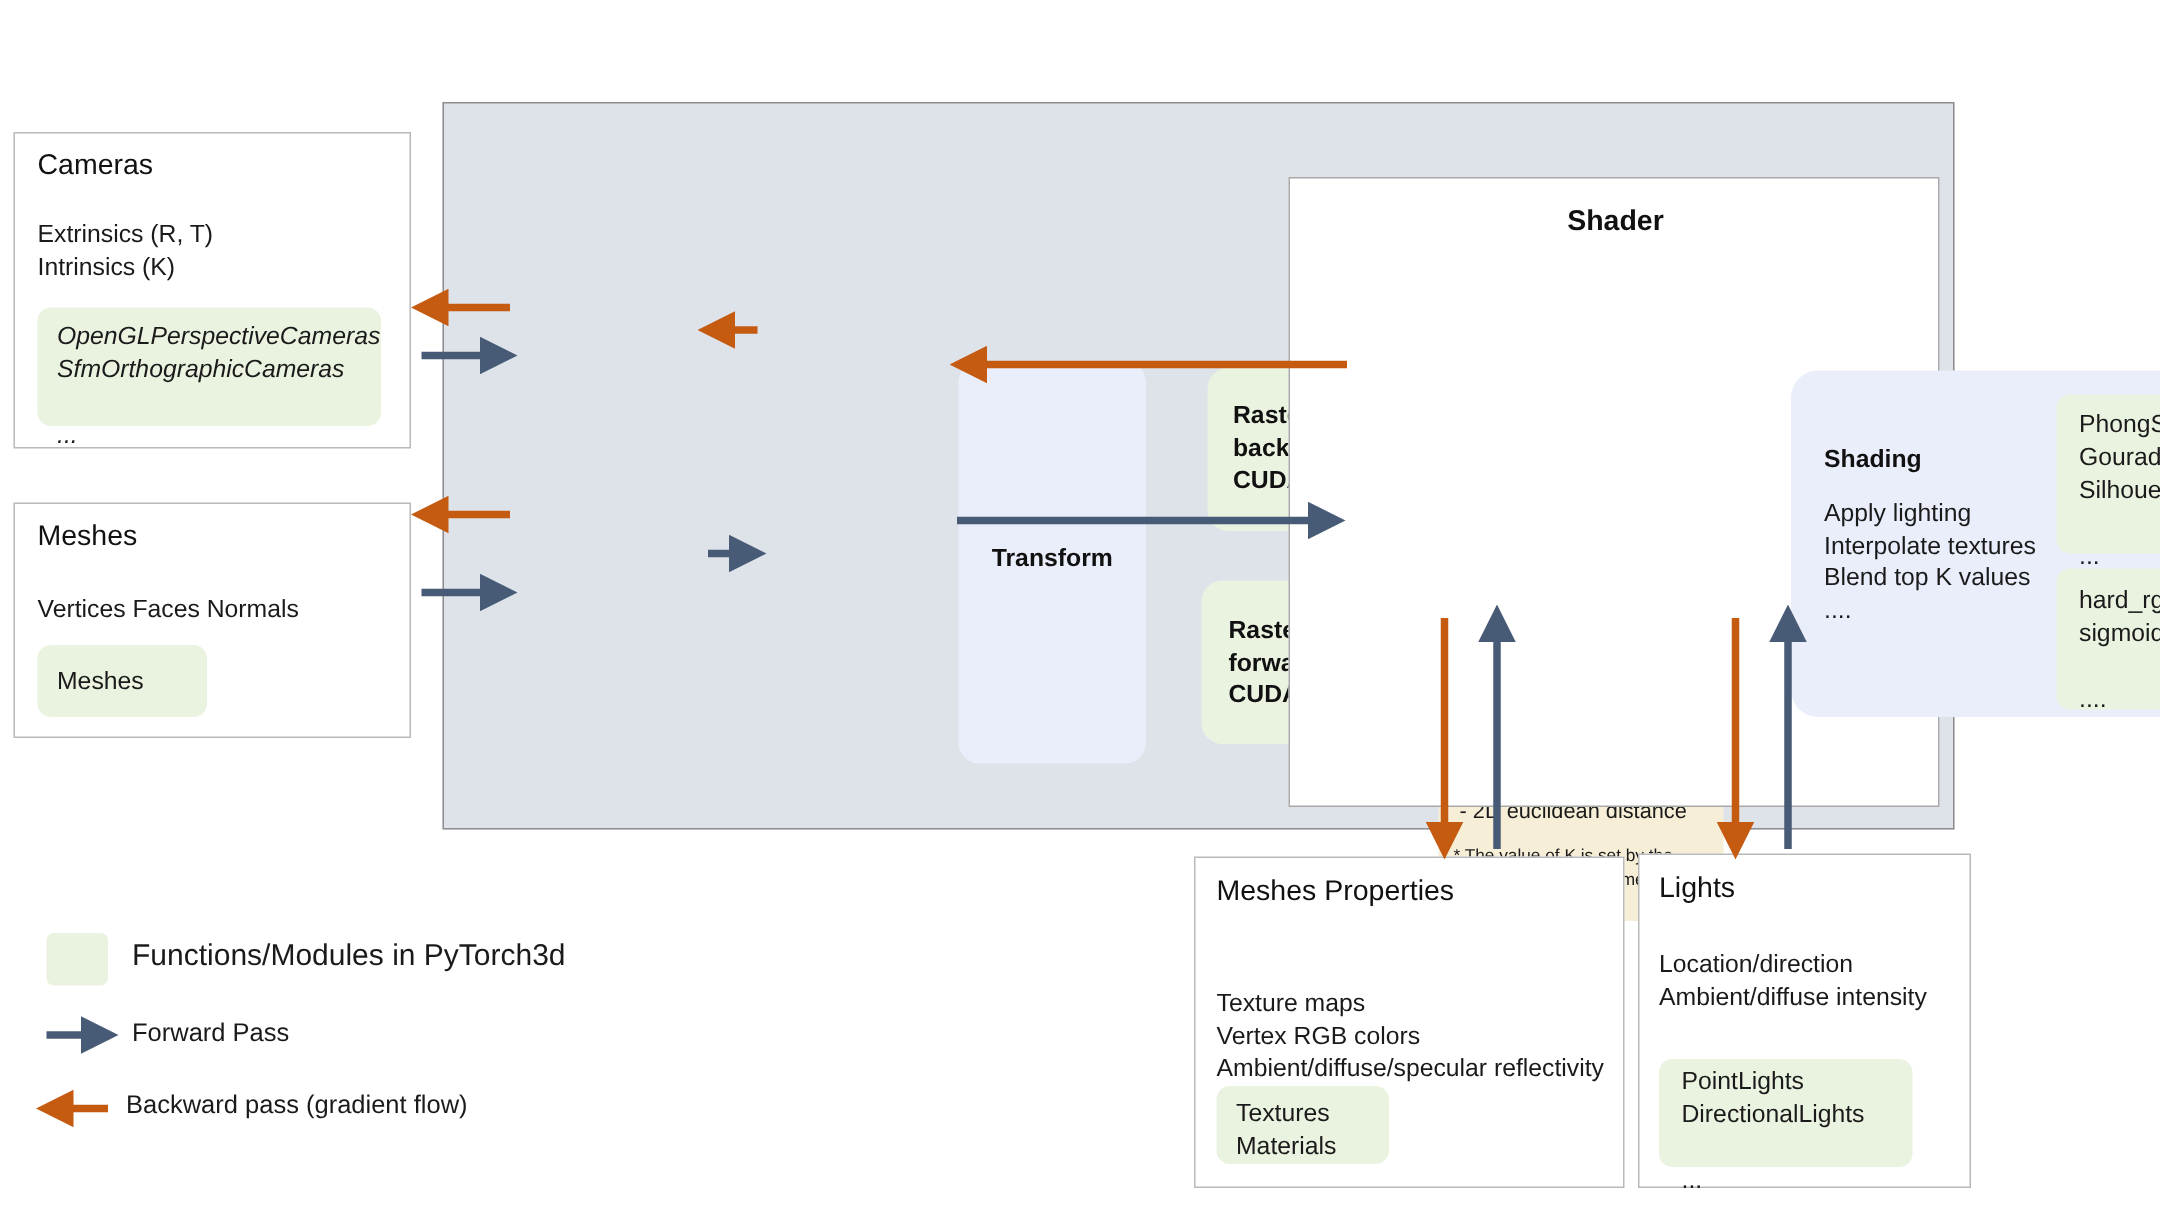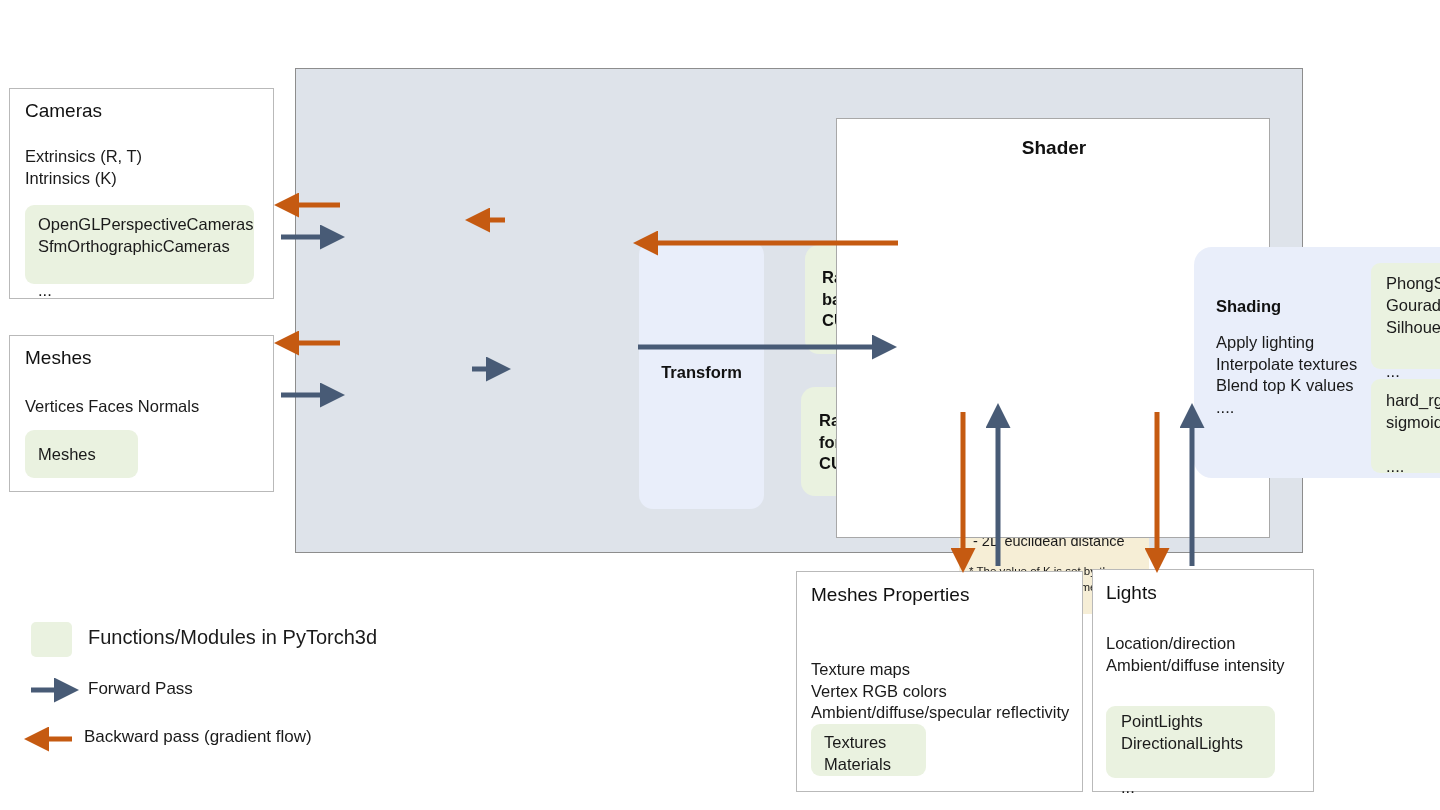--- a/index.html
+++ b/index.html
@@ -51,21 +51,21 @@
   }
   #rasterizer{
     left:16px;top:49px;width:342px;height:420px;
     background:#ffffff;border:1px solid #a8a8a8;
   }
   #rasterizer-title{
     left:0;top:18px;width:342px;text-align:center;
     font-weight:bold;font-size:19px;color:#111;
   }
   #shader{
-    left:540px;top:49px;width:434px;height:420px;
+    left:563px;top:49px;width:434px;height:420px;
     background:#ffffff;border:1px solid #a8a8a8;
   }
   #shader-title{
     left:0;top:18px;width:434px;text-align:center;
     font-weight:bold;font-size:19px;color:#111;
   }
 
   #transform-box{
     left:343px;top:172px;width:125px;height:268px;
     background:#e9eefa;border-radius:14px;
@@ -124,21 +124,21 @@
   }
   #blend-list-text{
     left:1090px;top:320px;width:185px;
   }
 
   
   #cameras{left:9px;top:88px;width:265px;height:211px;}
   #cameras-title{left:25px;top:100px;}
   #cameras-desc{left:25px;top:146px;width:230px;}
   #cameras-green{left:25px;top:205px;width:229px;height:79px;}
-  #cameras-green-text{left:38px;top:213px;width:215px;}
+  #cameras-green-text{left:38px;top:213px;width:215px;font-style:italic;}
 
   #meshes{left:9px;top:335px;width:265px;height:157px;}
   #meshes-title{left:25px;top:347px;}
   #meshes-desc{left:25px;top:396px;width:230px;}
   #meshes-green{left:25px;top:430px;width:113px;height:48px;}
   #meshes-green-text{left:38px;top:443px;width:100px;}
 
   
   #meshprops{left:796px;top:571px;width:287px;height:221px;}
   #meshprops-title{left:811px;top:584px;}

